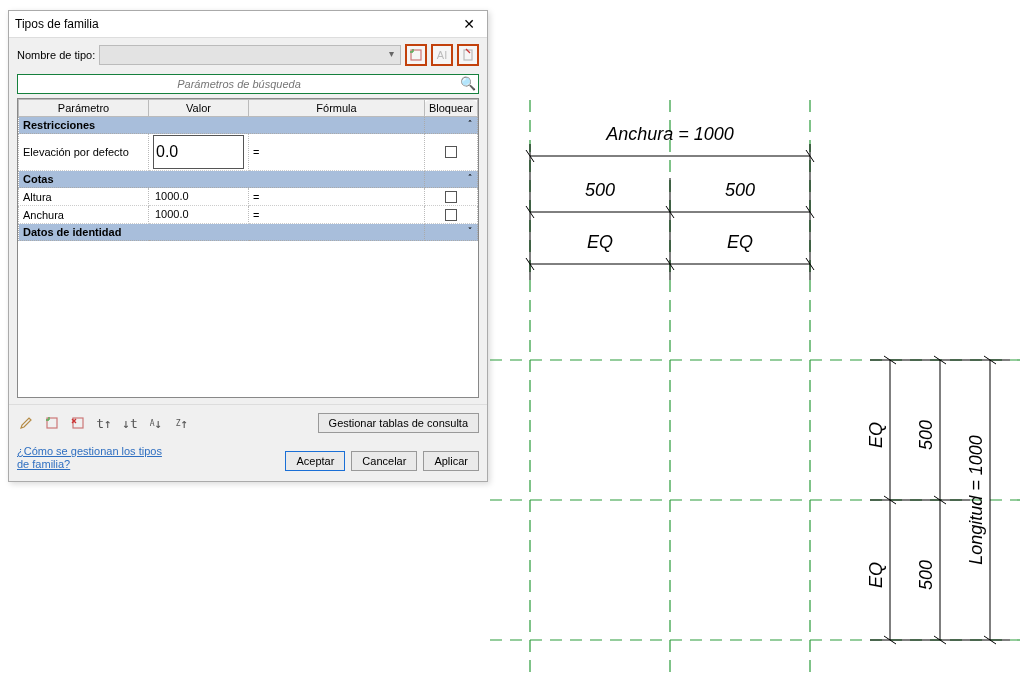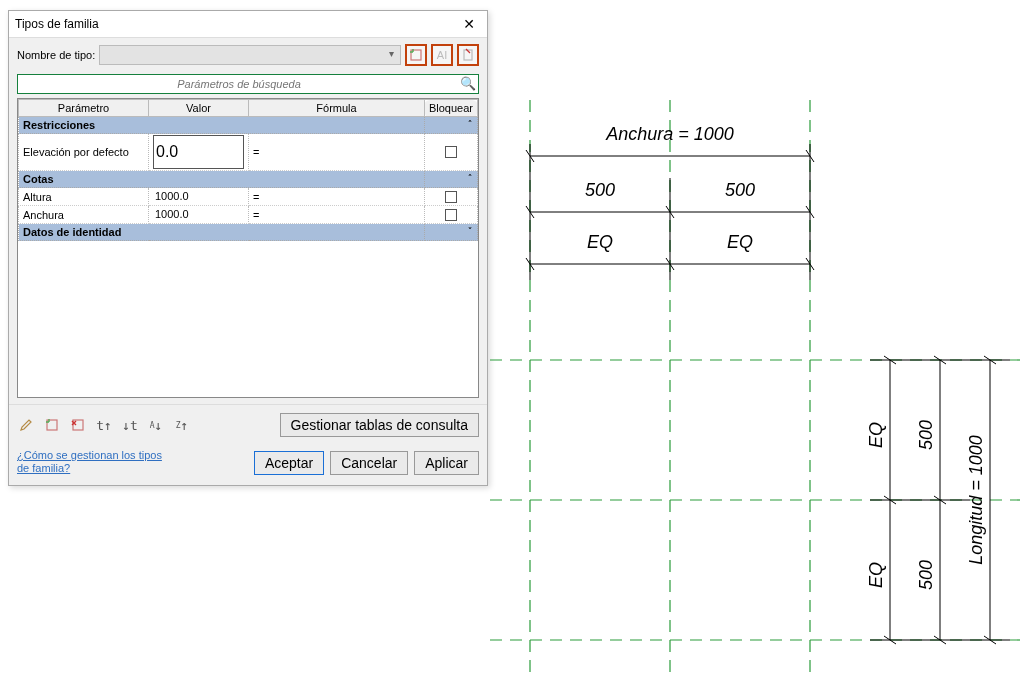--- a/index.html
+++ b/index.html
@@ -175,21 +175,21 @@
       align-items: center;
       justify-content: center;
       font-size: 13px;
       color: #555;
       cursor: pointer;
     }
     .btn {
       border: 1px solid #999;
       background: #eaeaea;
       padding: 3px 10px;
-      font-size: 14px;
+      font-size: 11px;
       cursor: pointer;
     }
     .btn.primary {
       border: 1.5px solid #1a6fd6;
     }
     .footer-row {
       display: flex;
       align-items: flex-end;
       justify-content: space-between;
       padding: 4px 8px 10px 8px;

